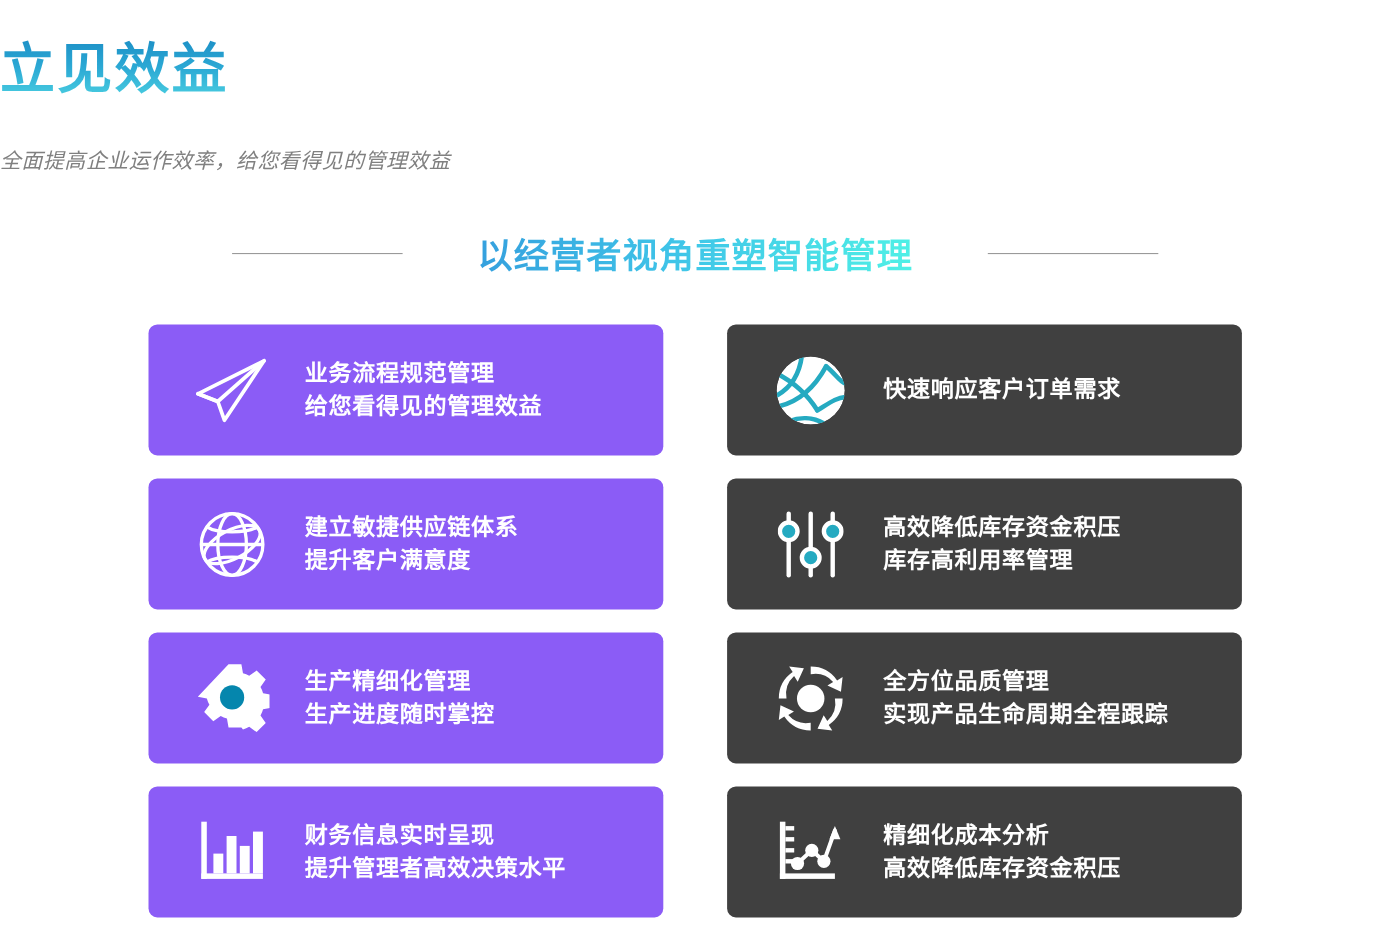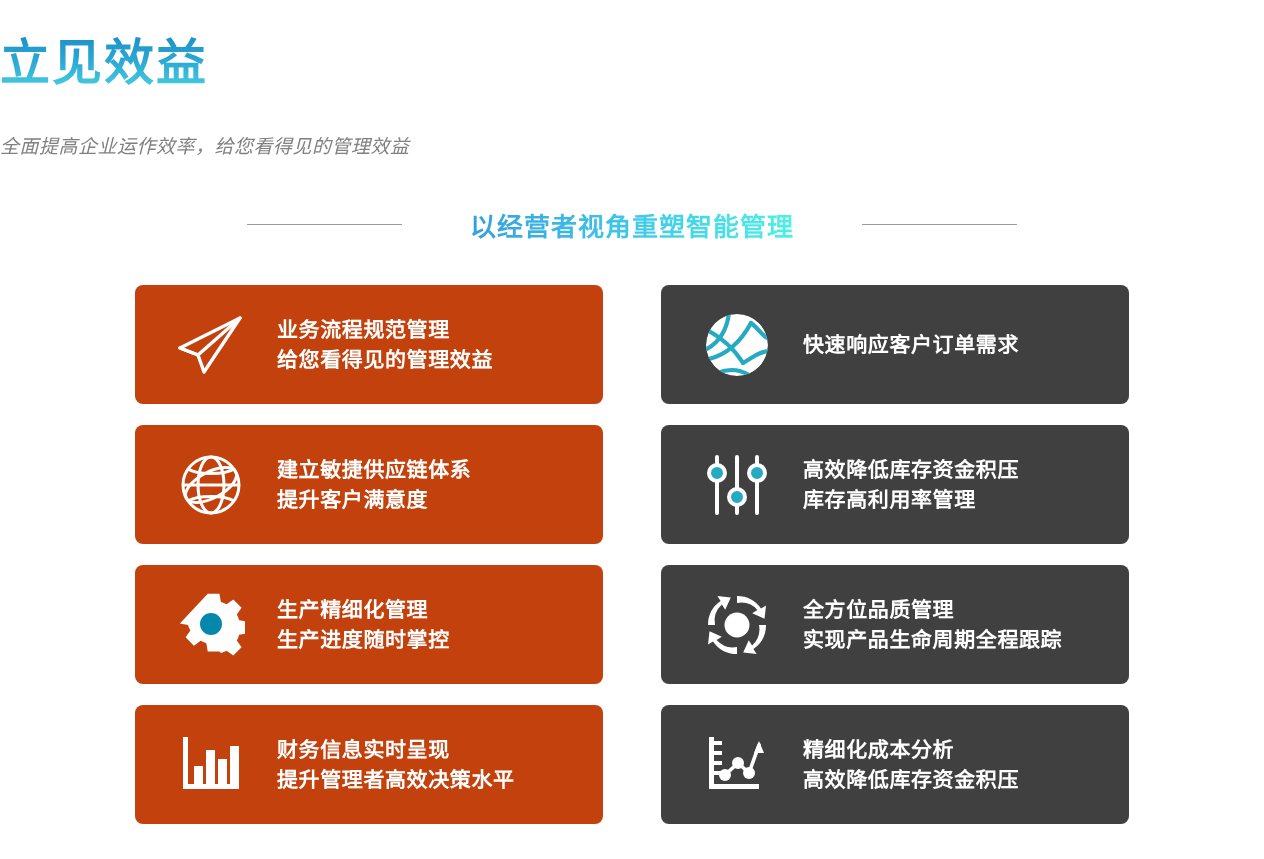--- a/index.html
+++ b/index.html
@@ -50,21 +50,21 @@
     justify-content: center;
     gap: 0;
   }
   .rule {
     width: 155px;
     height: 1px;
     background: #9a9a9a;
     flex: none;
   }
   .section-title {
-    font-size: 26px;
+    font-size: 32px;
     font-weight: bold;
     letter-spacing: 1px;
     margin: 0 68px;
     white-space: nowrap;
     background-image: linear-gradient(to right, #35A0DE 0%, #3FC4E8 45%, #4FF0E6 100%);
     -webkit-background-clip: text;
     background-clip: text;
     color: transparent;
     -webkit-text-fill-color: transparent;
   }
@@ -79,21 +79,21 @@
     row-gap: 21px;
   }
   .card {
     height: 119px;
     border-radius: 8px;
     display: flex;
     align-items: center;
     padding-left: 38px;
     color: #ffffff;
   }
-  .card.tone-dark  { background: #c2410c; }
+  .card.tone-dark  { background: #8b5cf6; }
   .card.tone-light { background: #404040; }
 
   .card-icon {
     width: 76px;
     height: 76px;
     flex: none;
     display: flex;
     align-items: center;
     justify-content: center;
     margin-right: 28px;

